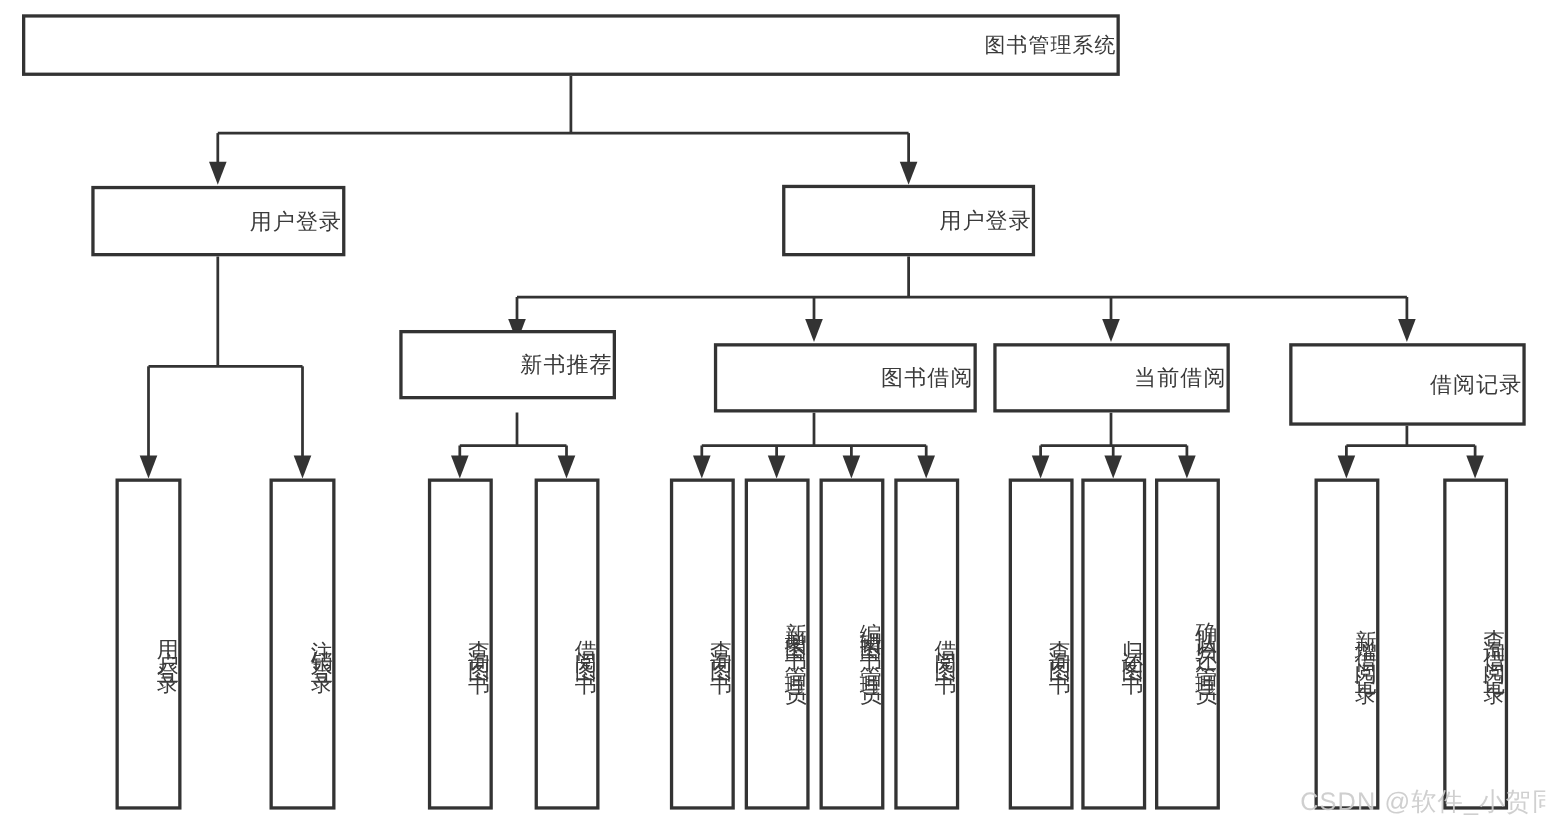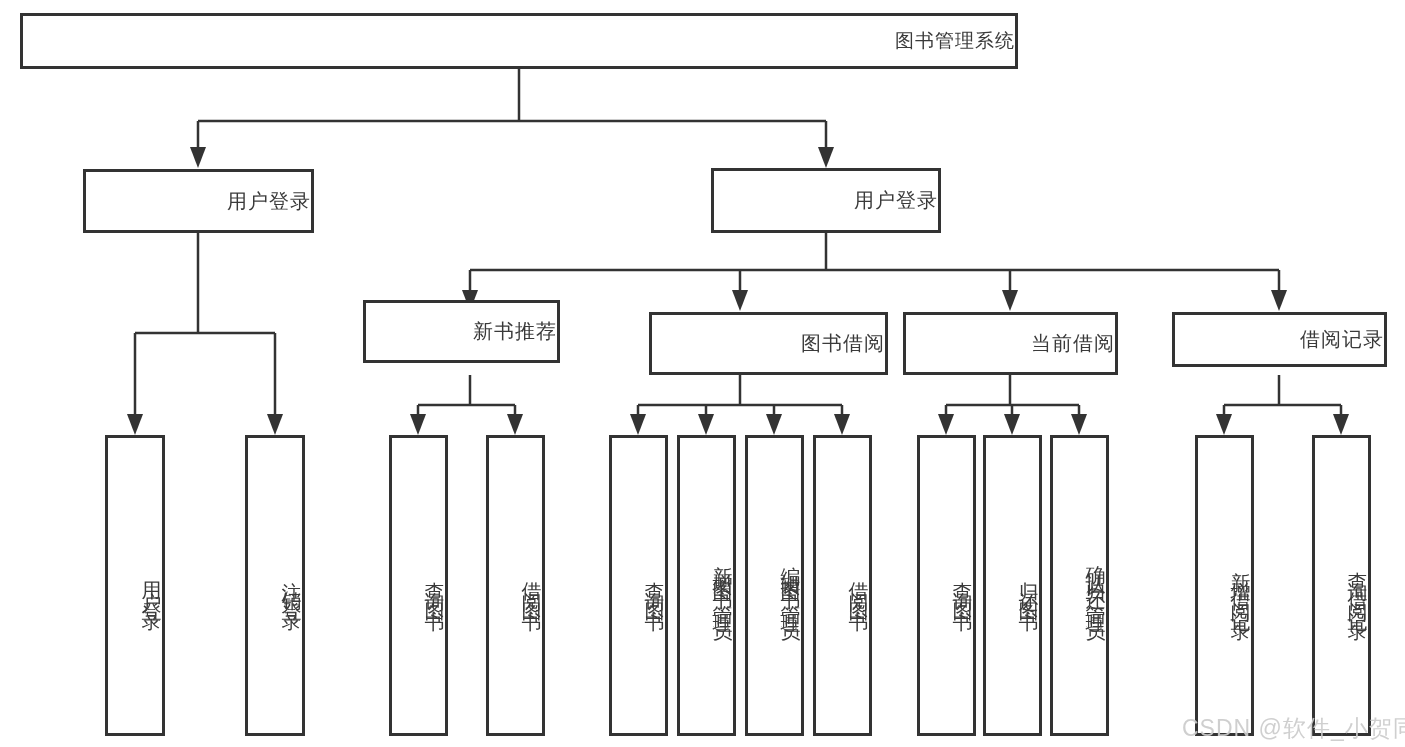--- a/index.html
+++ b/index.html
@@ -126,21 +126,21 @@
 
   <div class="node hbox" style="left:363px;top:300px;width:197px;height:63px;">
     <span>新书推荐</span>
   </div>
   <div class="node hbox" style="left:633px;top:312px;width:239px;height:63px;margin-left:16px;">
     <span>图书借阅</span>
   </div>
   <div class="node hbox" style="left:903px;top:312px;width:215px;height:63px;padding-left:31px;">
     <span>当前借阅</span>
   </div>
-  <div class="node hbox" style="left:1172px;top:312px;width:215px;height:55px;">
+  <div class="node hbox" style="left:1172px;top:312px;width:215px;height:75px;">
     <span>借阅记录</span>
   </div>
 
   <div class="node vbox" style="left:105px;top:435px;width:60px;height:301px;">
     <span>用户登录</span>
   </div>
   <div class="node vbox" style="left:245px;top:435px;width:60px;height:301px;">
     <span>注销登录</span>
   </div>
 

